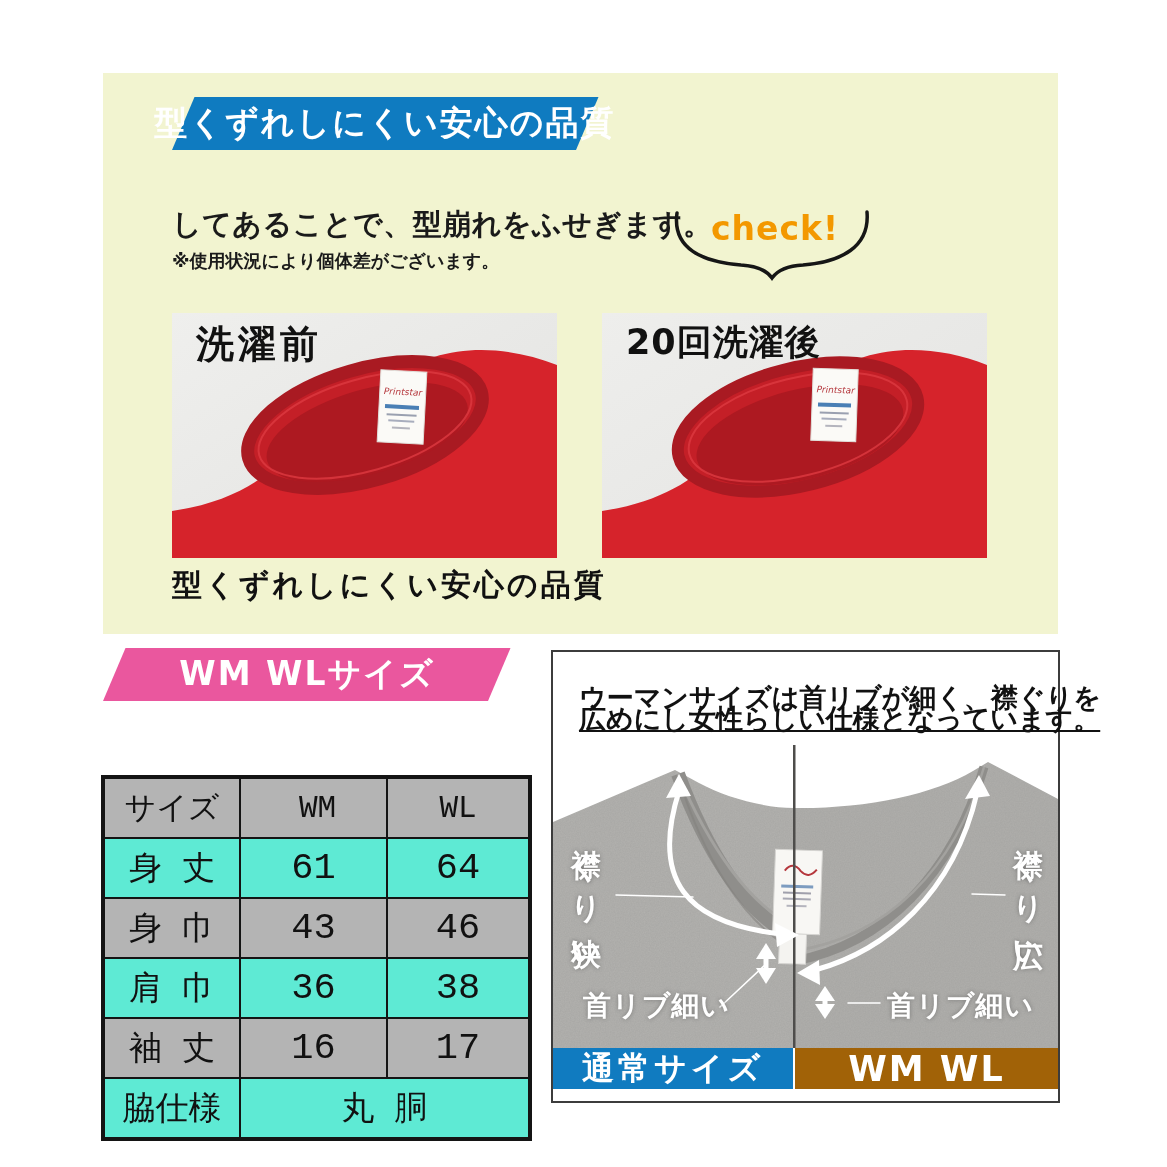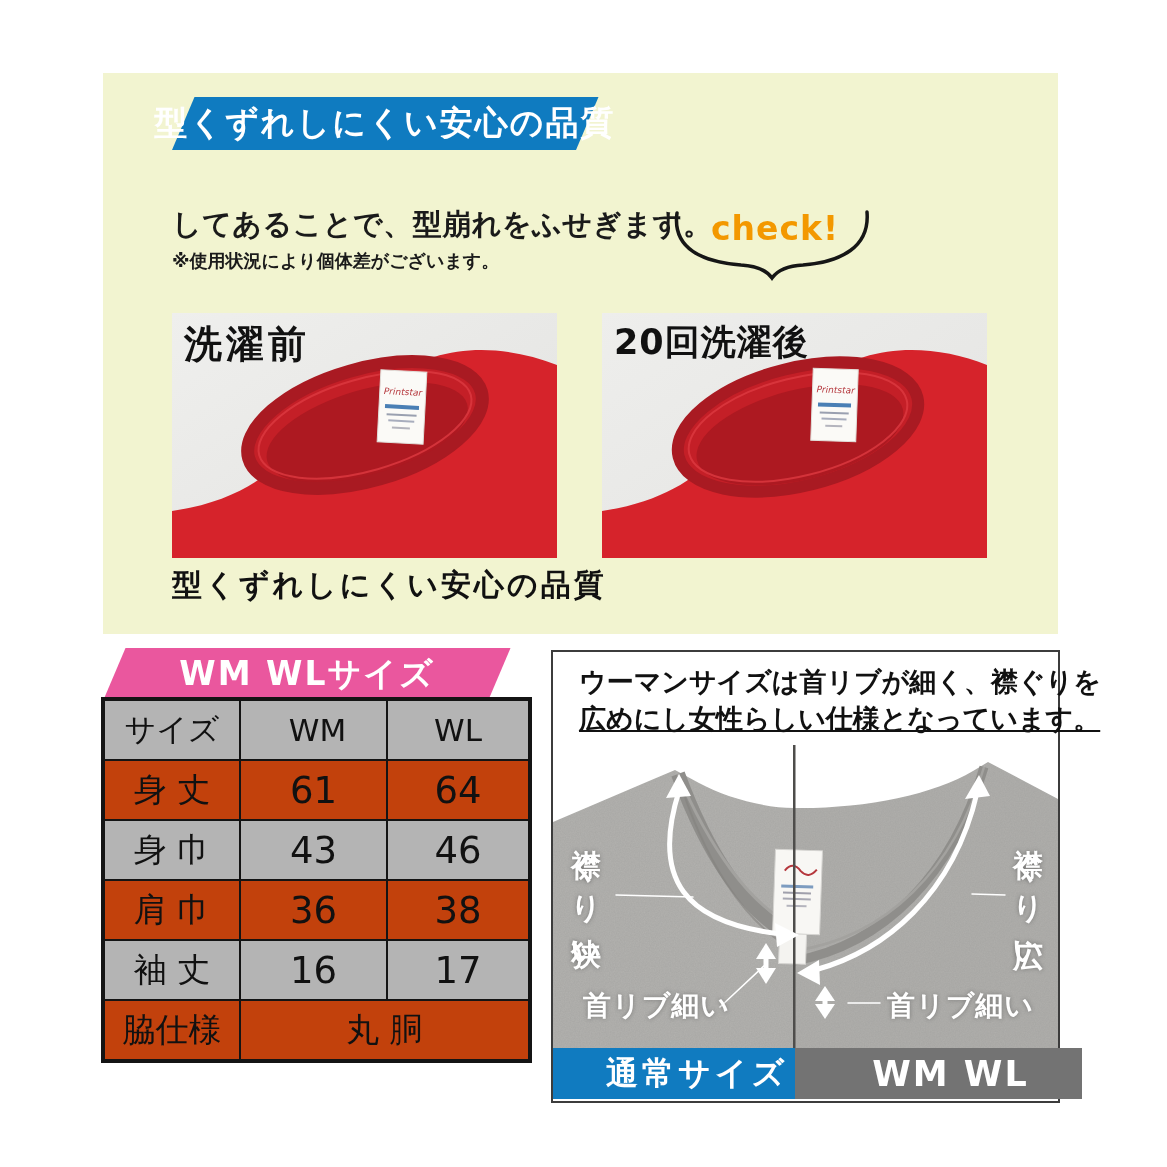--- a/index.html
+++ b/index.html
@@ -19,55 +19,55 @@
   .pink-banner .bl{font-size:33px;letter-spacing:2px;}
 
   .body-line{left:69px;font-size:29px;font-weight:bold;letter-spacing:.5px;white-space:nowrap;color:#1a1a1a;}
   .note{left:69px;top:176px;font-size:18px;font-weight:bold;color:#1a1a1a;}
   .check{left:608px;top:136px;font-size:33px;font-weight:bold;color:#f39800;letter-spacing:1px;}
   .brace{left:566px;top:134px;}
 
   .photo{top:240px;width:385px;height:245px;overflow:hidden;}
   .photo-left{left:69px;}
   .photo-right{left:499px;}
-  .photo .cap{position:absolute;left:12px;top:6px;font-weight:bold;color:#111;}
+  .photo .cap{position:absolute;left:24px;top:6px;font-weight:bold;color:#111;}
   .photo-left .cap{font-size:38px;letter-spacing:4px;}
   .photo-right .cap{font-size:35px;letter-spacing:1px;}
   .caption{left:69px;top:492px;font-size:30px;font-weight:bold;letter-spacing:3px;color:#111;}
 
   
-  .size-table{position:absolute;left:101px;top:697px;width:411px;border-collapse:collapse;
-              border:4px solid #141414;table-layout:fixed;}
+  .size-table{position:absolute;left:101px;top:775px;width:411px;border-collapse:collapse;
+              border:4px solid #141414;table-layout:fixed;font-family:Liberation Mono, monospace;}
   .size-table th,.size-table td{border:2.5px solid #141414;height:58px;text-align:center;
               vertical-align:middle;font-weight:normal;padding:0;color:#111;}
   .size-table .c1{width:134px;}
   .size-table .c2{width:137px;padding-left:8px;}
   .size-table .c3{width:140px;}
   .size-table .hd{background:#b4b4b4;font-size:31px;}
   .size-table .kanji{font-size:33px;}
   .size-table .num{font-size:37px;}
   .size-table tr.gray td,.size-table tr.gray th{background:#b4b4b4;}
-  .size-table tr.white td,.size-table tr.white th{background:#c2410c;}
+  .size-table tr.white td,.size-table tr.white th{background:#5eead4;}
 
   
   .woman-panel{left:551px;top:650px;width:509px;height:453px;background:#fff;
                border:2px solid #3c3c3c;box-sizing:border-box;}
   .wdesc{left:26px;font-size:27px;font-weight:bold;white-space:nowrap;color:#111;}
   .compare{position:absolute;left:0;top:93px;width:505px;height:303px;overflow:hidden;}
   .ph-label{position:absolute;color:#fff;font-weight:bold;text-shadow:0 0 4px rgba(60,60,60,.45);white-space:nowrap;}
   .vlab{writing-mode:vertical-rl;text-orientation:upright;font-size:30px;letter-spacing:7px;top:80px;}
   .vlab-left{left:12px;}
   .vlab-right{left:454px;}
   .riblab{font-size:28px;letter-spacing:1px;top:242px;}
   .riblab-left{left:30px;}
   .riblab-right{left:334px;}
-  .bar{position:absolute;top:396px;height:51px;display:flex;align-items:center;justify-content:center;
-       color:#fff;font-weight:bold;padding-left:24px;}
+  .bar{position:absolute;top:396px;height:41px;display:flex;align-items:center;justify-content:center;
+       color:#fff;font-weight:bold;}
   .bar-blue{left:0;width:240px;background:#107bc0;font-size:32px;letter-spacing:4px;}
-  .bar-pink{left:242px;width:263px;background:#737373;font-size:35px;letter-spacing:2px;}
+  .bar-pink{left:242px;width:263px;background:#a16207;font-size:35px;letter-spacing:2px;}
 </style>
 </head>
 <body>
 
 <div class="page">
 
   <section class="abs cream">
 
     <div class="abs banner blue-banner">
       <span class="bl">型くずれしにくい安心の品質</span>
@@ -172,21 +172,21 @@
       <td class="num">17</td>
     </tr>
     <tr class="white">
       <th class="kanji">脇仕様</th>
       <td class="kanji" colspan="2">丸 胴</td>
     </tr>
   </tbody>
     </table>
 
   <div class="abs woman-panel">
-    <div class="abs wdesc" style="top:12px;">ウーマンサイズは首リブが細く、襟ぐりを</div>
+    <div class="abs wdesc" style="top:28px;">ウーマンサイズは首リブが細く、襟ぐりを</div>
     <div class="abs wdesc" style="top:49px;text-decoration:underline;">広めにし女性らしい仕様となっています。</div>
 
     <div class="compare">
       <svg width="505" height="303" viewBox="0 0 505 303">
         <defs>
           <filter id="noise" x="0" y="0" width="100%" height="100%">
             <feTurbulence type="fractalNoise" baseFrequency="0.8" numOctaves="2" result="n"></feTurbulence>
             <feColorMatrix in="n" type="matrix" values="0 0 0 0 0.32  0 0 0 0 0.32  0 0 0 0 0.31  0 0 0 0.45 0"></feColorMatrix>
           </filter>
         </defs>

